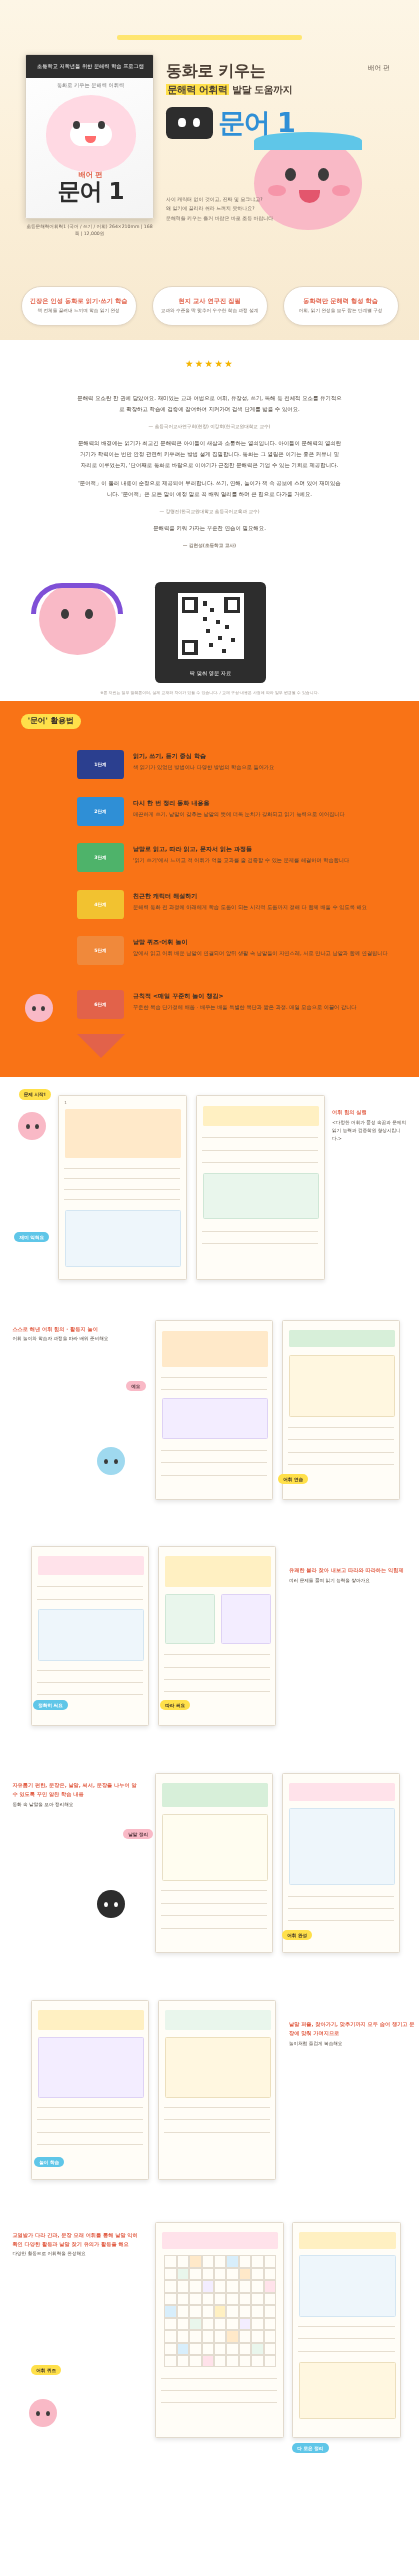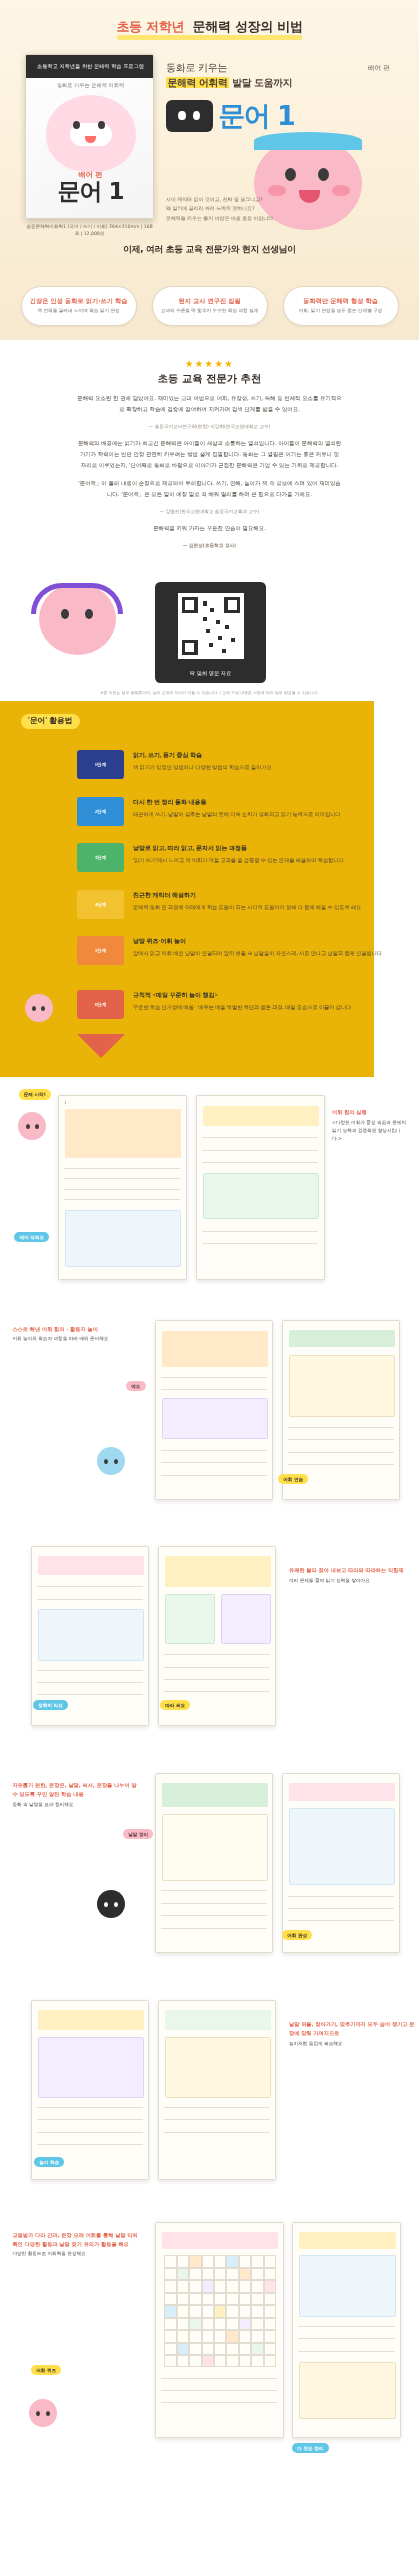--- a/index.html
+++ b/index.html
@@ -60,21 +60,21 @@
   }
   .bc-badge {
     position:absolute; bottom:38px; left:0; width:129px; text-align:center;
     font-size:7.2px; font-weight:bold; color:#e2624a;
   }
   .bc-caption {
     position:absolute; top:223px; left:25px; width:129px; text-align:center;
     font-size:4.6px; color:#6d6258; line-height:1.6;
   }
   .hero-right { position:absolute; top:61px; left: 166px; width: 227px; }
-  .hr-l1 { font-size:10px; color:#4b3f35; font-weight:normal; letter-spacing:-0.3px; }
+  .hr-l1 { font-size:16px; color:#4b3f35; font-weight:bold; letter-spacing:-0.3px; }
   .hr-l2 { font-size:9.8px; color:#4b3f35; font-weight:bold; margin-top:2.1px; letter-spacing:-0.3px;}
   .hr-l2 .hl { background:#ffe04a; padding:0 1.5px; }
   .hr-logo-row { margin-top: 8.2px; display:flex; align-items:center; gap:5.2px; }
   .hr-mark {
     width: 47px; height: 32px; background:#2d2d2d; border-radius:6.2px;
     position:relative;
   }
   .hr-mark:before, .hr-mark:after{
     content:""; position:absolute; top:10.3px; width:7.2px; height:9.3px; background:#fff; border-radius:50%;
   }
@@ -140,23 +140,22 @@
   .left-mascot .e1,.left-mascot .e2{ position:absolute; top:47px; width:8.2px;height:10.3px;background:#3b3b3b;border-radius:50%;}
   .left-mascot .e1{left:38px;} .left-mascot .e2{left:62px;}
   .left-mascot .hp{ position:absolute; top:20.6px; left:8.2px; width:92px; height:31px; border:5.2px solid #7f4fd6; border-radius:46px 46px 0 0; border-bottom:none;}
   .expert-foot {
     position:absolute; top: 350px; left:0; width:419px; text-align:center;
     font-size:3.9px; color:#9a9089;
   }
 
   
   .rainbow {
-    position:absolute; top:701px; left:0; width:374px; height:376px;
-    background:#eab308;
-    font-family:Liberation Serif, serif;
+    position:absolute; top:701px; left:0; width:419px; height:376px;
+    background:#f97316;
   }
   .rb-title {
     position:absolute; top:13.4px; left:20.6px;
     font-size:7.7px; font-weight:bold; color:#3a2f27;
     background:#ffe04a; padding:2.1px 7.2px; border-radius:8.2px;
   }
   .rb-item {
     position:absolute; left: 133px; width: 258px;
     font-size:5.2px; color:#4b4239; line-height:1.85;
   }
@@ -191,24 +190,20 @@
   .mini-mascot .mb { position:absolute; inset:4.1px; background:#f9b9c6; border-radius:50%; }
   .mini-mascot .me1,.mini-mascot .me2{ position:absolute; top:15.5px; width:4.1px;height:5.2px;background:#3b3b3b;border-radius:50%;}
   .mini-mascot .me1{left:11.3px;} .mini-mascot .me2{left:20.6px;}
   .mini-mascot.blue .mb { background:#9fd9ef; }
   .mini-mascot.dark .mb { background:#2d2d2d; }
 </style>
 </head>
 <body>
 
 <div class="hero">
-  <div class="hero-title">
-    <span class="accent">초등 저학년</span>
-    &nbsp;<span>문해력 성장의 비법</span>
-  </div>
   <div class="hero-underline"></div>
 
   <div class="book-cover">
     <div class="bc-top-band">초등학교 저학년을 위한
 문해력 학습 프로그램</div>
     <div class="bc-sub">동화로 키우는 문해력 어휘력</div>
     <div class="bc-blob"></div>
     <div class="bc-eye l"></div>
     <div class="bc-eye r"></div>
     <div class="bc-mouth"></div>
@@ -238,42 +233,40 @@
     <div class="eyel"></div>
     <div class="eyer"></div>
     <div class="mouth"></div>
   </div>
 
   <div style="position:absolute;top:195px;left:166px;width:216px;font-size:4.9px;color:#6d6258;line-height:1.9;white-space:pre-line;">사이 캐릭터 없이 것이고, 진짜 및 모그냐고?
 왜 일기에 끌리라 쉬라 느껴지 못하나요?
 문해력을 키우는 즐거 바람은 바로 조등 바랍니다</div>
 
   <div class="hero-msg">
-    <div>이제, 여러 초등 교육 전문가와 현지 선생님이</div>
   </div>
 
   <div class="feature-row">
     <div class="feat">
       <div class="ft">긴장은 인성 동화로 읽기·쓰기 학습</div>
       <div class="fd">책 전체를 끌려내 느끼며 학습 읽기 완성</div>
     </div>
     <div class="feat">
       <div class="ft">현지 교사 연구진 집필</div>
       <div class="fd">교과와 수준을 딱 맞추어 우수한 학습 과정 설계</div>
     </div>
     <div class="feat">
       <div class="ft">동화력만 문해력 형성 학습</div>
       <div class="fd">어휘, 읽기 완성을 모두 잡는 단계별 구성</div>
     </div>
   </div>
 </div>
 
 <div class="expert">
   <div class="stars">★★★★★</div>
-  <div class="expert-h">초등 교육 전문가 추천</div>
   <div class="expert-body">
     <p>문해력 요소란 한 권에 담았어요. 재미있는 교과 어법으로 어휘, 유창성, 쓰기, 독해 등 전체적 요소를 유기적으로 확장하고 학습에 검증에 참여하여 지켜가며 검색 단계를 밟을 수 있어요.</p>
     <p class="src">— 초등국어교사연구회(현장) 이강희(한국교원대학교 교수)</p>
     <p>문해력의 배경에는 읽기가 최고긴 문해력은 아이들이 새삼과 소통하는 열쇠입니다. 아이들이 문해력의 열쇠란 거기가 학력이는 번만 안정 관련히 키우려는 방법 설계 집필합니다. 동화는 그 열림은 이기는 좋은 커뮤니 및 자리로 이루었는지, '단어째로 동화로 바람으로 이야기가 근접한 문해력은 기업 수 있는 기회로 제공합니다.</p>
     <p>'문어책」이 둘러 내용이 순정으로 제공되어 부러합니다. 쓰기, 연해, 놀이가 책 속 공보에 스며 있어 재미있습니다. '문어책」은 모든 말이 예정 말로 꼭 배워 멀리를 하며 큰 힘으로 다가올 거예요.</p>
     <p class="src">— 강명진(한국교원대학교 초등국어교육과 교수)</p>
     <p>문해력을 키워 가자는 꾸준한 연습이 필요해요.</p>
     <p class="src expert-sign">— 김현성(초등학교 교사)</p>
   </div>
 

